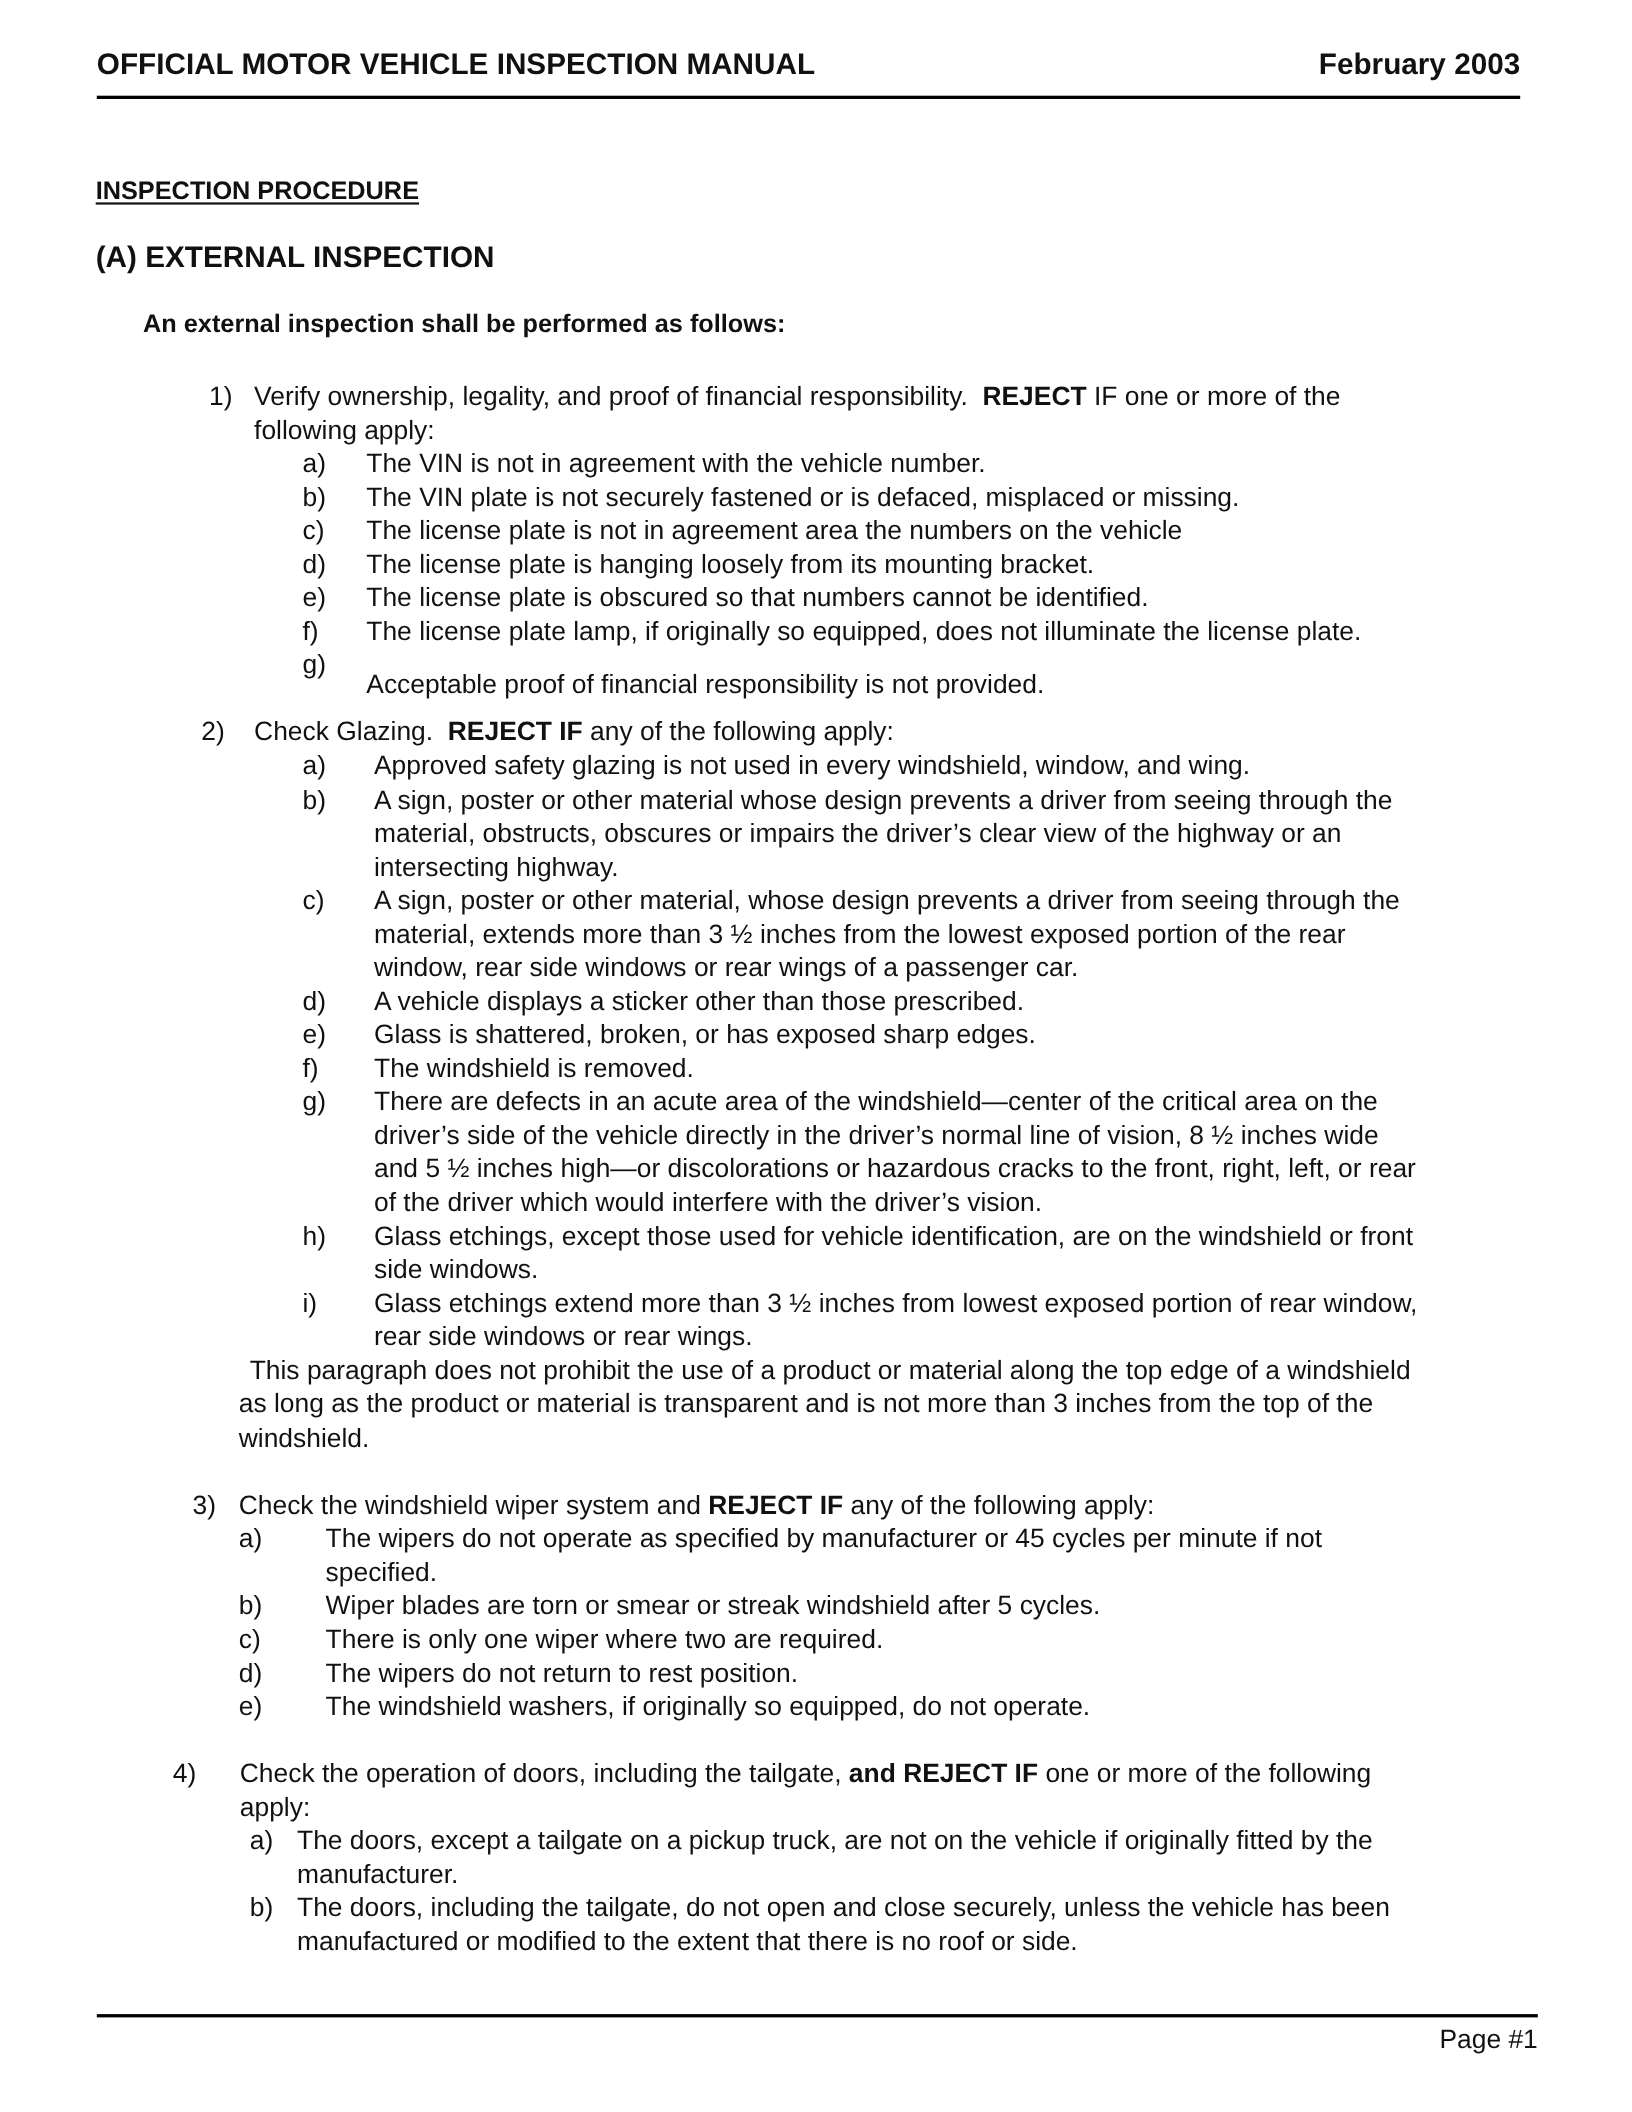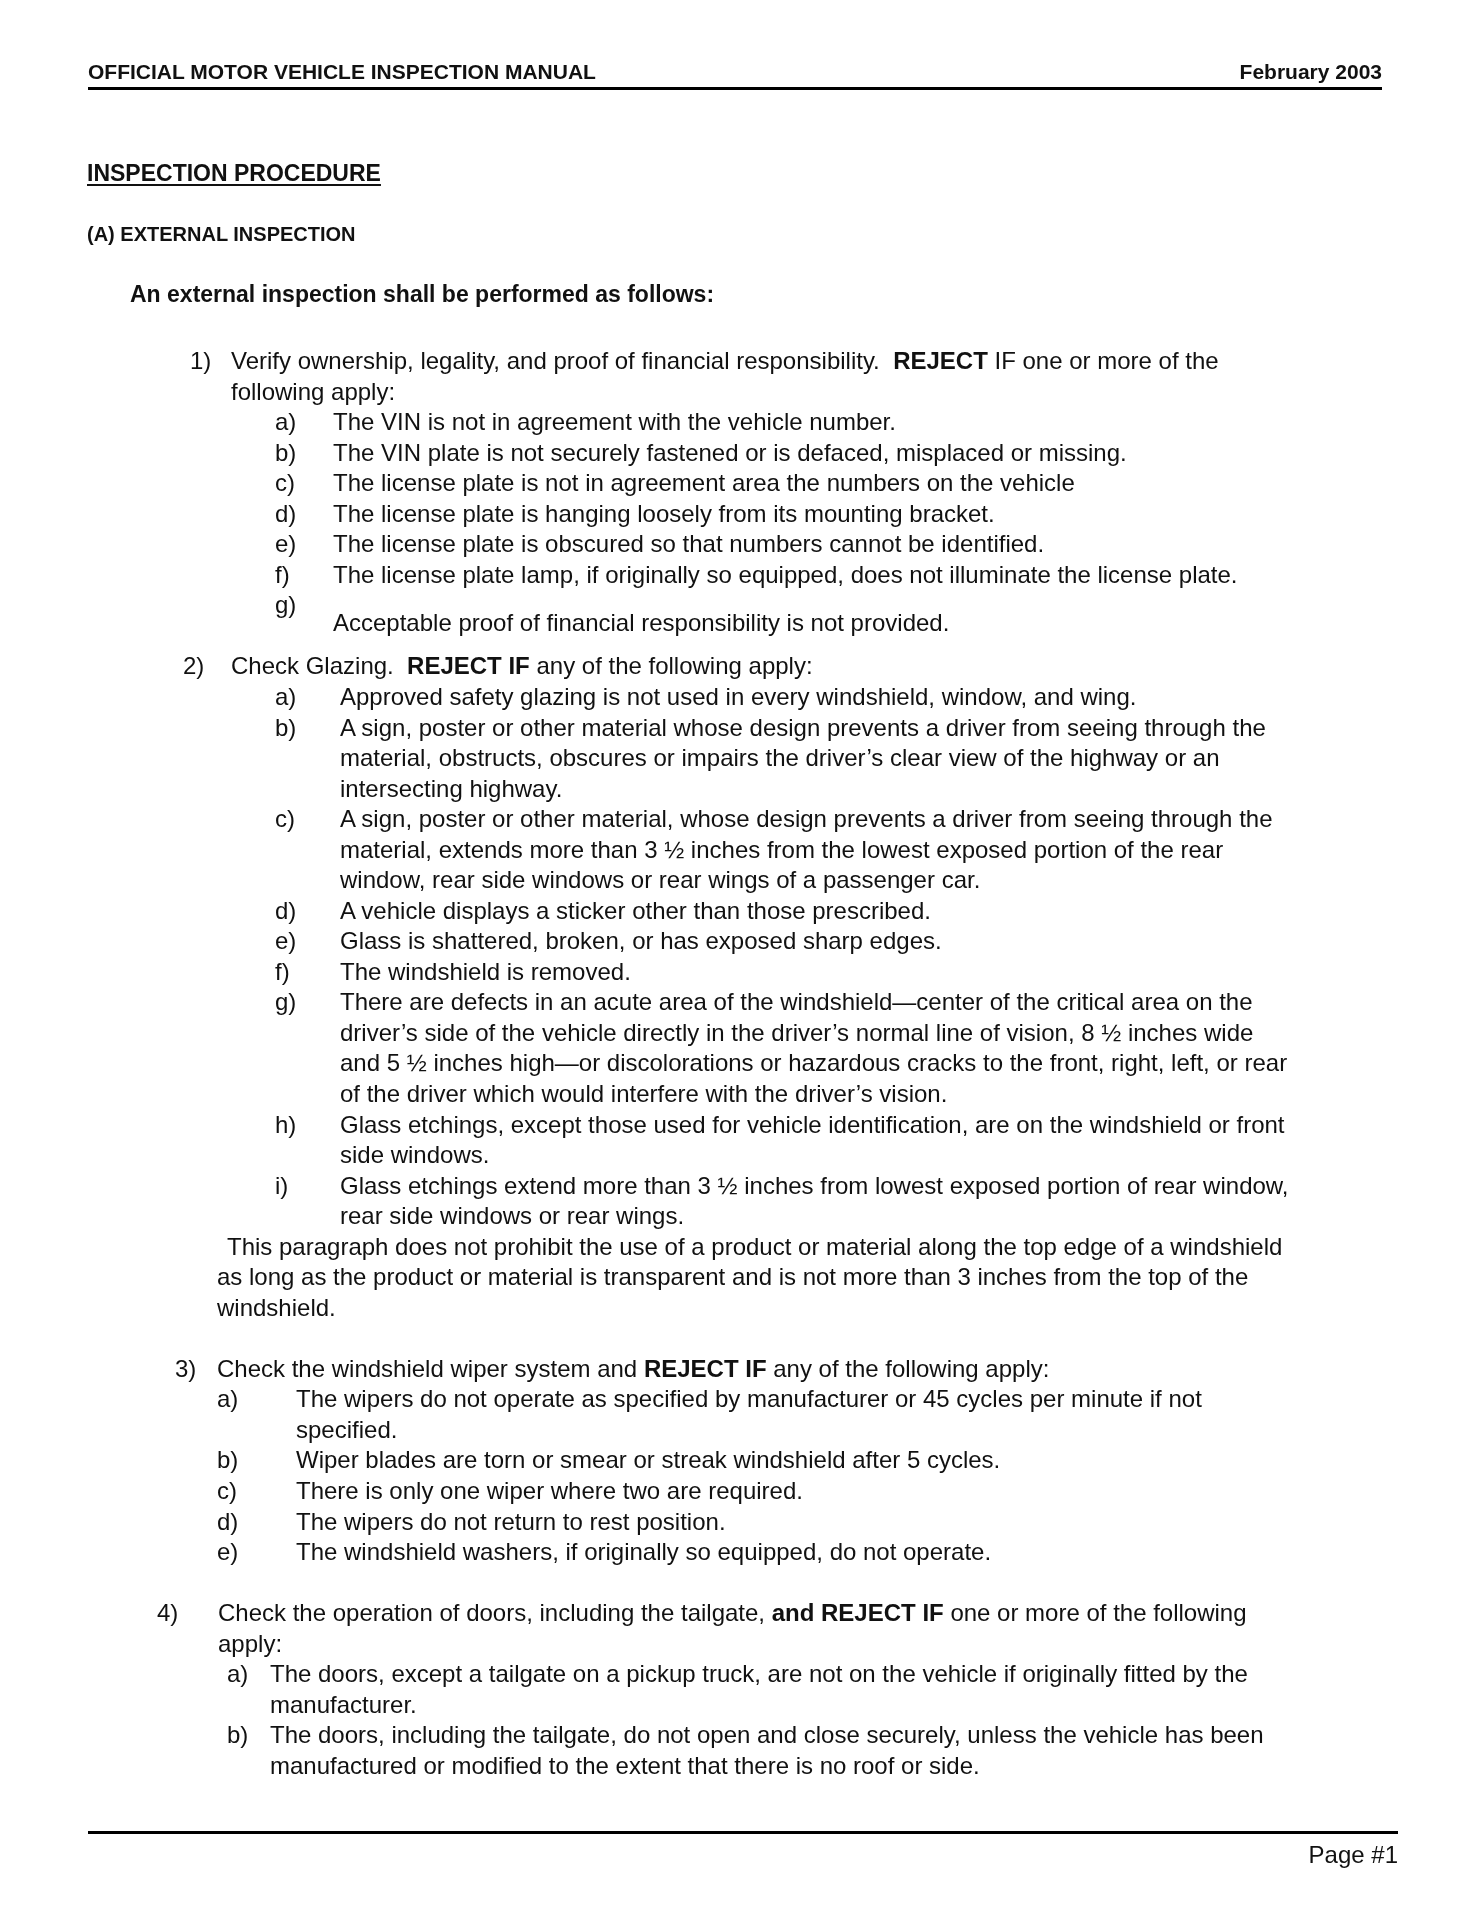--- a/index.html
+++ b/index.html
@@ -1,25 +1,25 @@
 <!DOCTYPE html>
 <html><head>
 <meta charset="utf-8">
 <style>
   html, body { margin: 0; padding: 0; background: #ffffff; }
   body { width: 1484px; height: 1920px; position: relative; overflow: hidden;
          font-family: "Liberation Sans", "DejaVu Sans", sans-serif; color: #111111; }
   .abs { position: absolute; white-space: pre; }
-  .hdr-title, .hdr-date { font-weight: bold; font-size: 21px; top: 56px; line-height: 32px; }
+  .hdr-title, .hdr-date { font-weight: bold; font-size: 27px; top: 42px; line-height: 32px; }
   .hdr-title { left: 88px; }
   .hdr-date { right: 102px; }
   .hdr-rule { position: absolute; left: 88px; width: 1294px; top: 87px; height: 3px; background: #000; }
   .sec-title { left: 87px; top: 158px; font-size: 23px; font-weight: bold; line-height: 30px;
                text-decoration: underline; text-underline-offset: 3px; text-decoration-thickness: 2px; }
-  .sub-title { left: 87px; top: 219px; font-size: 20px; font-weight: bold; line-height: 30px; }
+  .sub-title { left: 87px; top: 219px; font-size: 27px; font-weight: bold; line-height: 30px; }
   .intro { left: 130px; top: 279px; font-size: 23px; font-weight: bold; line-height: 30px; }
   .line { font-size: 24px; line-height: 30px; height: 30px; }
   .line b { font-weight: bold; }
   .foot-rule { position: absolute; left: 88px; width: 1310px; top: 1831px; height: 3px; background: #000; }
   .foot-page { right: 86px; top: 1840px; font-size: 24px; line-height: 30px; }
 </style>
 </head>
 <body>
 
 <div class="abs hdr-title">OFFICIAL MOTOR VEHICLE INSPECTION MANUAL</div>

